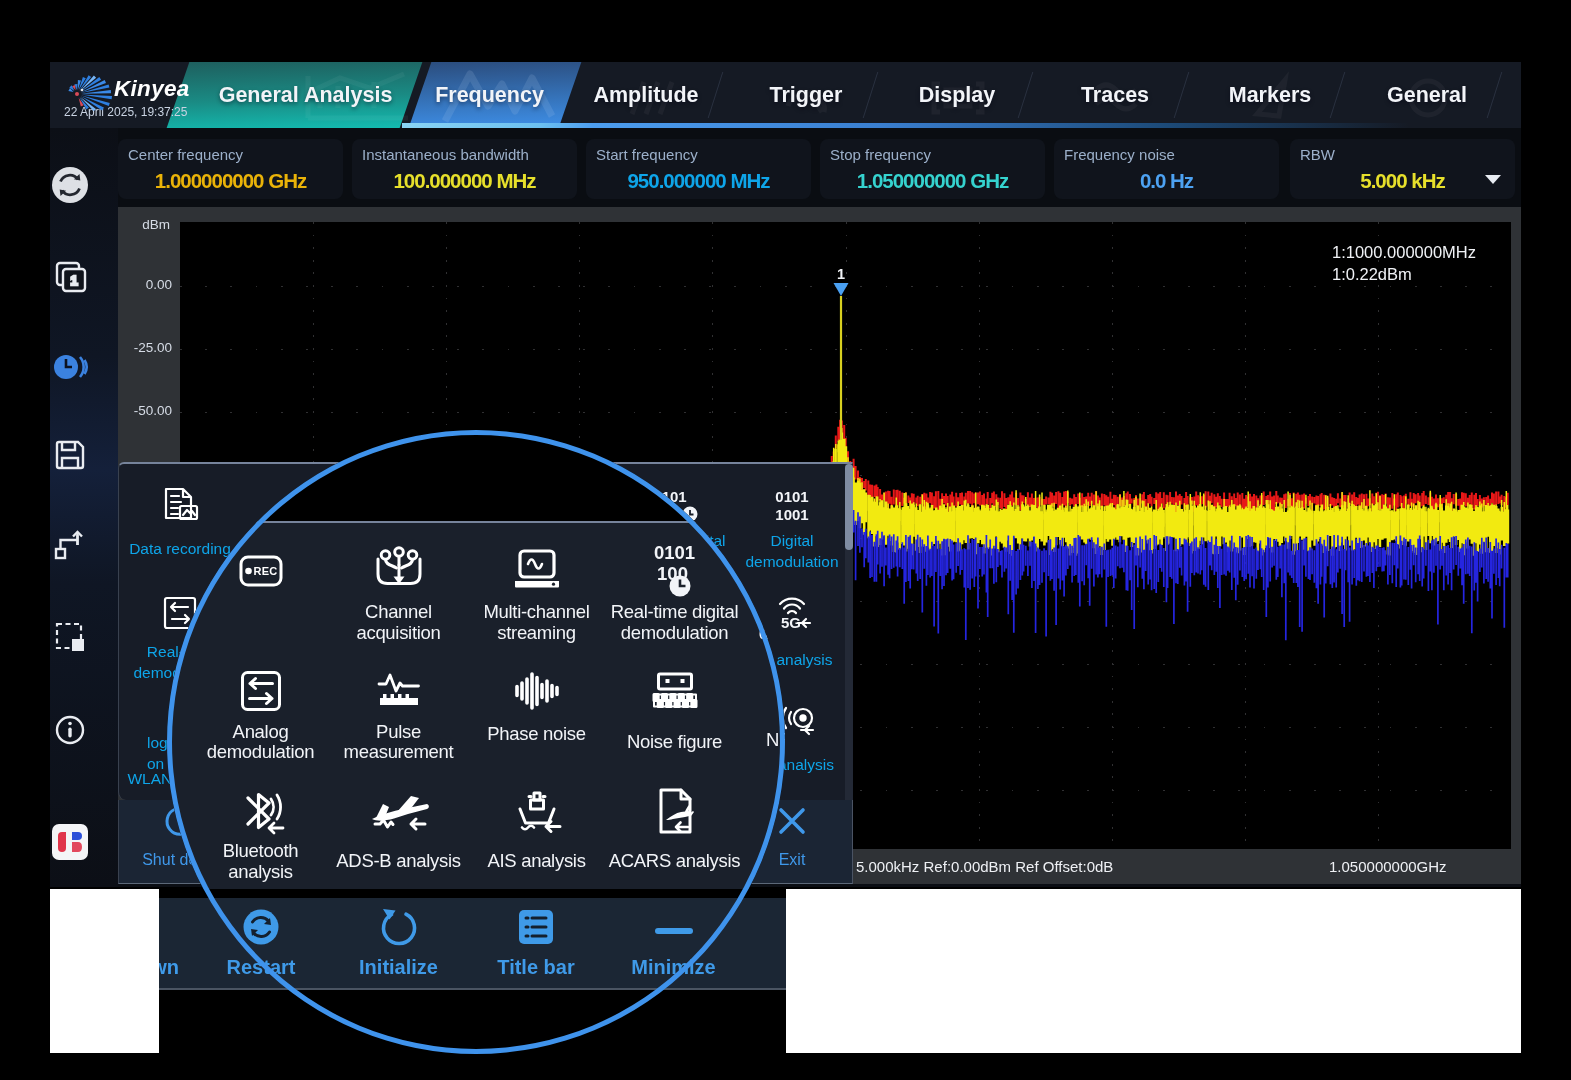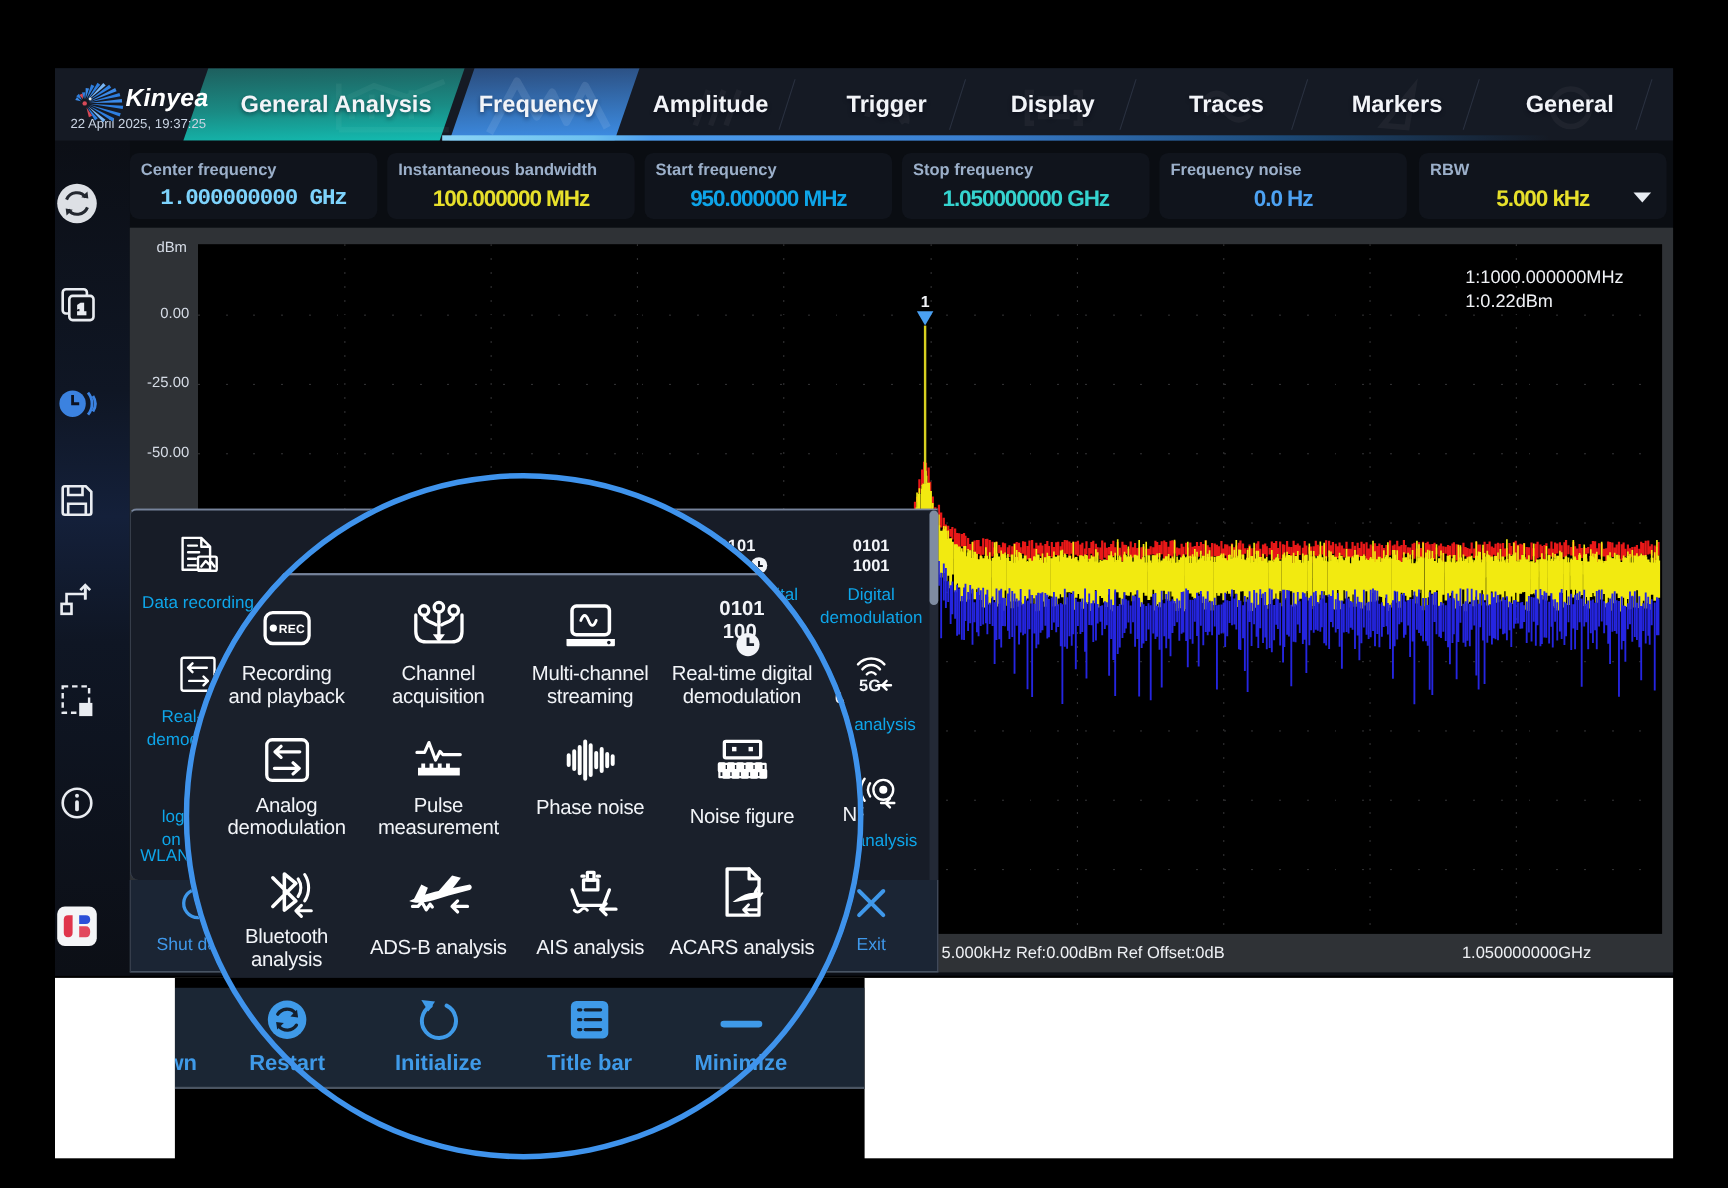--- a/index.html
+++ b/index.html
@@ -9,21 +9,21 @@
 #nav{left:50px;top:62px;width:1471px;height:66px;background:#151a24;z-index:2;overflow:hidden;}
 .tabshape{position:absolute;top:0;height:66px;}
 .navtxt{position:absolute;top:0;height:66px;line-height:66px;text-align:center;color:#f2f4f8;font-size:21.5px;font-weight:bold;z-index:3;text-shadow:0 2px 4px rgba(0,0,20,0.45);}
 .sep{position:absolute;top:10px;height:46px;width:1px;background:#2a3140;transform:skewX(-17.6deg);}
 #underline{left:402px;top:122.5px;width:1060px;height:5.5px;background:linear-gradient(90deg,#8ad4f4 0%,#6cc0f0 13%,#4d9ef0 18%,#3a7fd0 45%,#1c4a78 72%,rgba(12,24,40,0) 95%);z-index:2;}
 #date{left:64px;top:105px;font-size:12px;color:#c9d3e2;z-index:3;}
 #kinyea{left:114px;top:76px;font-size:22.5px;font-style:italic;font-weight:bold;color:#fff;z-index:3;letter-spacing:0.3px;}
 
 #params{left:118px;top:128px;width:1403px;height:80px;background:#0a0d12;z-index:2;}
 .pbox{position:absolute;top:139px;height:60px;background:#10141c;border-radius:8px;z-index:3;}
-.plabel{position:absolute;left:10px;top:7px;font-size:15px;color:#9cb0ca;white-space:nowrap;font-weight:bold;}
+.plabel{position:absolute;left:10px;top:7px;font-size:15px;color:#9cb0ca;white-space:nowrap;}
 .pval{position:absolute;left:0;right:0;top:29.5px;text-align:center;font-size:20.5px;font-weight:bold;letter-spacing:-1px;white-space:nowrap;}
 
 #side{left:50px;top:128px;width:68px;height:759px;background:linear-gradient(180deg,#0c0f16 0%,#0f1624 30%,#14203a 45%,#0f1624 60%,#0c0f16 100%);z-index:2;}
 .sicon{position:absolute;left:0;width:68px;text-align:center;}
 
 #pframe{left:118px;top:207px;width:1403px;height:677px;background:#2f3236;z-index:2;}
 #pblack{left:180px;top:222px;width:1331px;height:627px;background:#000;z-index:3;}
 .ylab{position:absolute;width:60px;text-align:right;font-size:13.5px;color:#d6dce6;z-index:4;}
 .gv{position:absolute;top:0;height:627px;width:1px;background:repeating-linear-gradient(180deg,#303032 0 1.8px,transparent 1.8px 12.6px);}
 .gh{position:absolute;left:0;width:1331px;height:1px;background:repeating-linear-gradient(90deg,#2f2f31 0 1.7px,transparent 1.7px 25.2px);}
@@ -139,21 +139,21 @@
         <path d="M18.5,21.3 L15.1,17.3 L18.1,16.1 Z" fill="#d84a58"></path>
         <path d="M17.4,21.9 L12.3,18.4 L14.8,16.3 Z" fill="#2e7fe0"></path>
         <path d="M16.5,23.0 L11.4,21.9 L13.0,19.1 Z" fill="#3b8ae8"></path>
         <circle cx="20" cy="25" r="2" fill="#d84a58"></circle>
         <circle cx="25" cy="21" r="1.3" fill="#e8e8e8"></circle>
       </svg>
     </div>
 <div class="abs" id="params"></div>
 <div class="pbox" style="left:118px;width:225px;">
       <div class="plabel">Center frequency</div>
-      <div class="pval" style="color:#7dd3fc;font-family:Liberation Mono, monospace;">1.000000000 GHz</div>
+      <div class="pval" style="color:#eab308;">1.000000000 GHz</div>
     </div>
 <div class="pbox" style="left:352px;width:225px;">
       <div class="plabel">Instantaneous bandwidth</div>
       <div class="pval" style="color:#e7e02b;">100.000000 MHz</div>
     </div>
 <div class="pbox" style="left:586px;width:225px;">
       <div class="plabel">Start frequency</div>
       <div class="pval" style="color:#0ea5e9;">950.000000 MHz</div>
     </div>
 <div class="pbox" style="left:820px;width:225px;">
@@ -368,21 +368,20 @@
       <div id="magpanel"></div>
   <div class="gico" style="left:8.5px;top:115px;">
         <svg width="170" height="52" viewBox="0 0 170 52">
           <g transform="translate(85,26)">
             <rect class="w3" x="-20" y="-14" width="40" height="28" rx="7"></rect>
             <circle cx="-12.5" cy="0" r="3.3" fill="#fff"></circle>
             <text x="-7.5" y="4.3" fill="#fff" font-size="11" font-weight="bold" font-family="Liberation Sans" letter-spacing="0.2">REC</text>
           </g>
         </svg>
       </div>
-  <div class="gitem" style="left:8.5px;top:172px;">Recording<br>and playback</div>
   <div class="gico" style="left:146.5px;top:115px;">
         <svg width="170" height="52" viewBox="0 0 170 52">
           <g class="w3" transform="translate(85,26)">
             <circle cx="-13.5" cy="-16" r="4.3"></circle>
             <circle cx="0" cy="-19" r="4.3"></circle>
             <circle cx="13.5" cy="-16" r="4.3"></circle>
             <path d="M-13.5,-11.5 C-13.5,-6 -7,-6 -2.5,-3 M0,-14.5 V-6 M13.5,-11.5 C13.5,-6 7,-6 2.5,-3"></path>
             <path d="M0,-6 V6"></path>
             <path d="M0,13 L-5.5,5.5 H5.5 Z" fill="#fff" stroke="none"></path>
             <path d="M-21,-12 V3 Q-21,12.5 -11.5,12.5 H11.5 Q21,12.5 21,3 V-12"></path>

